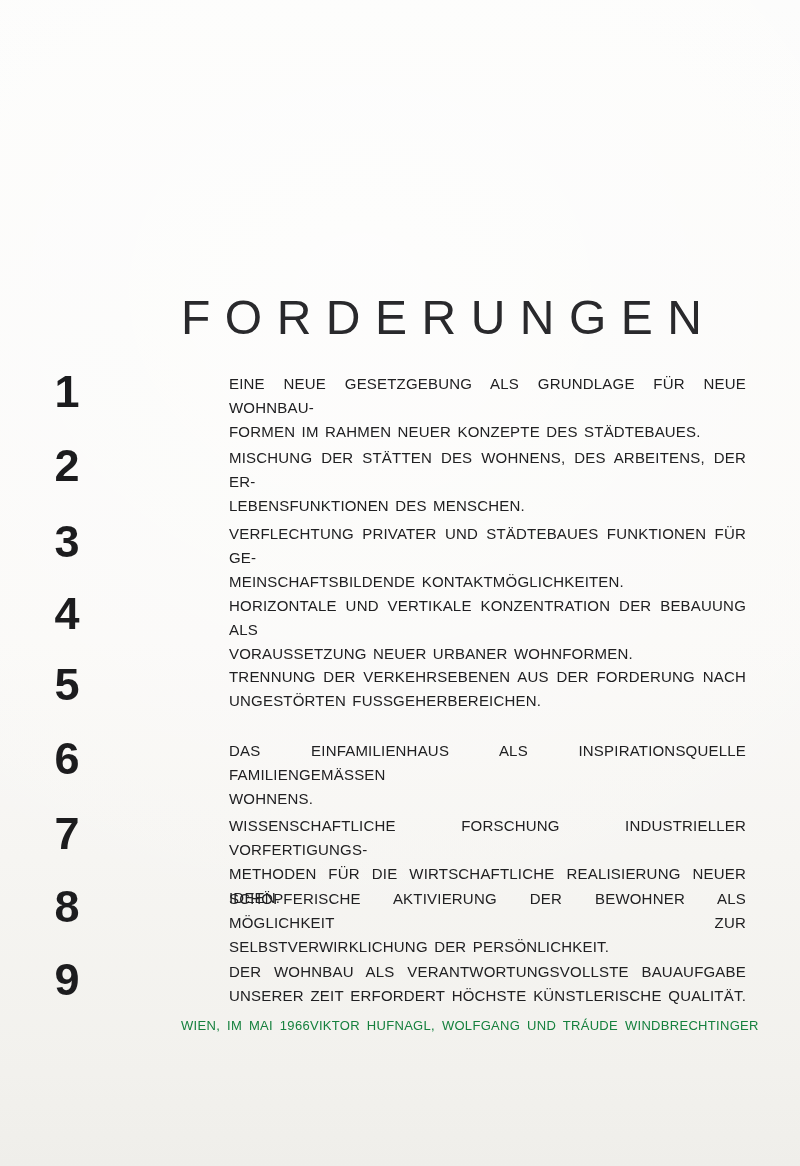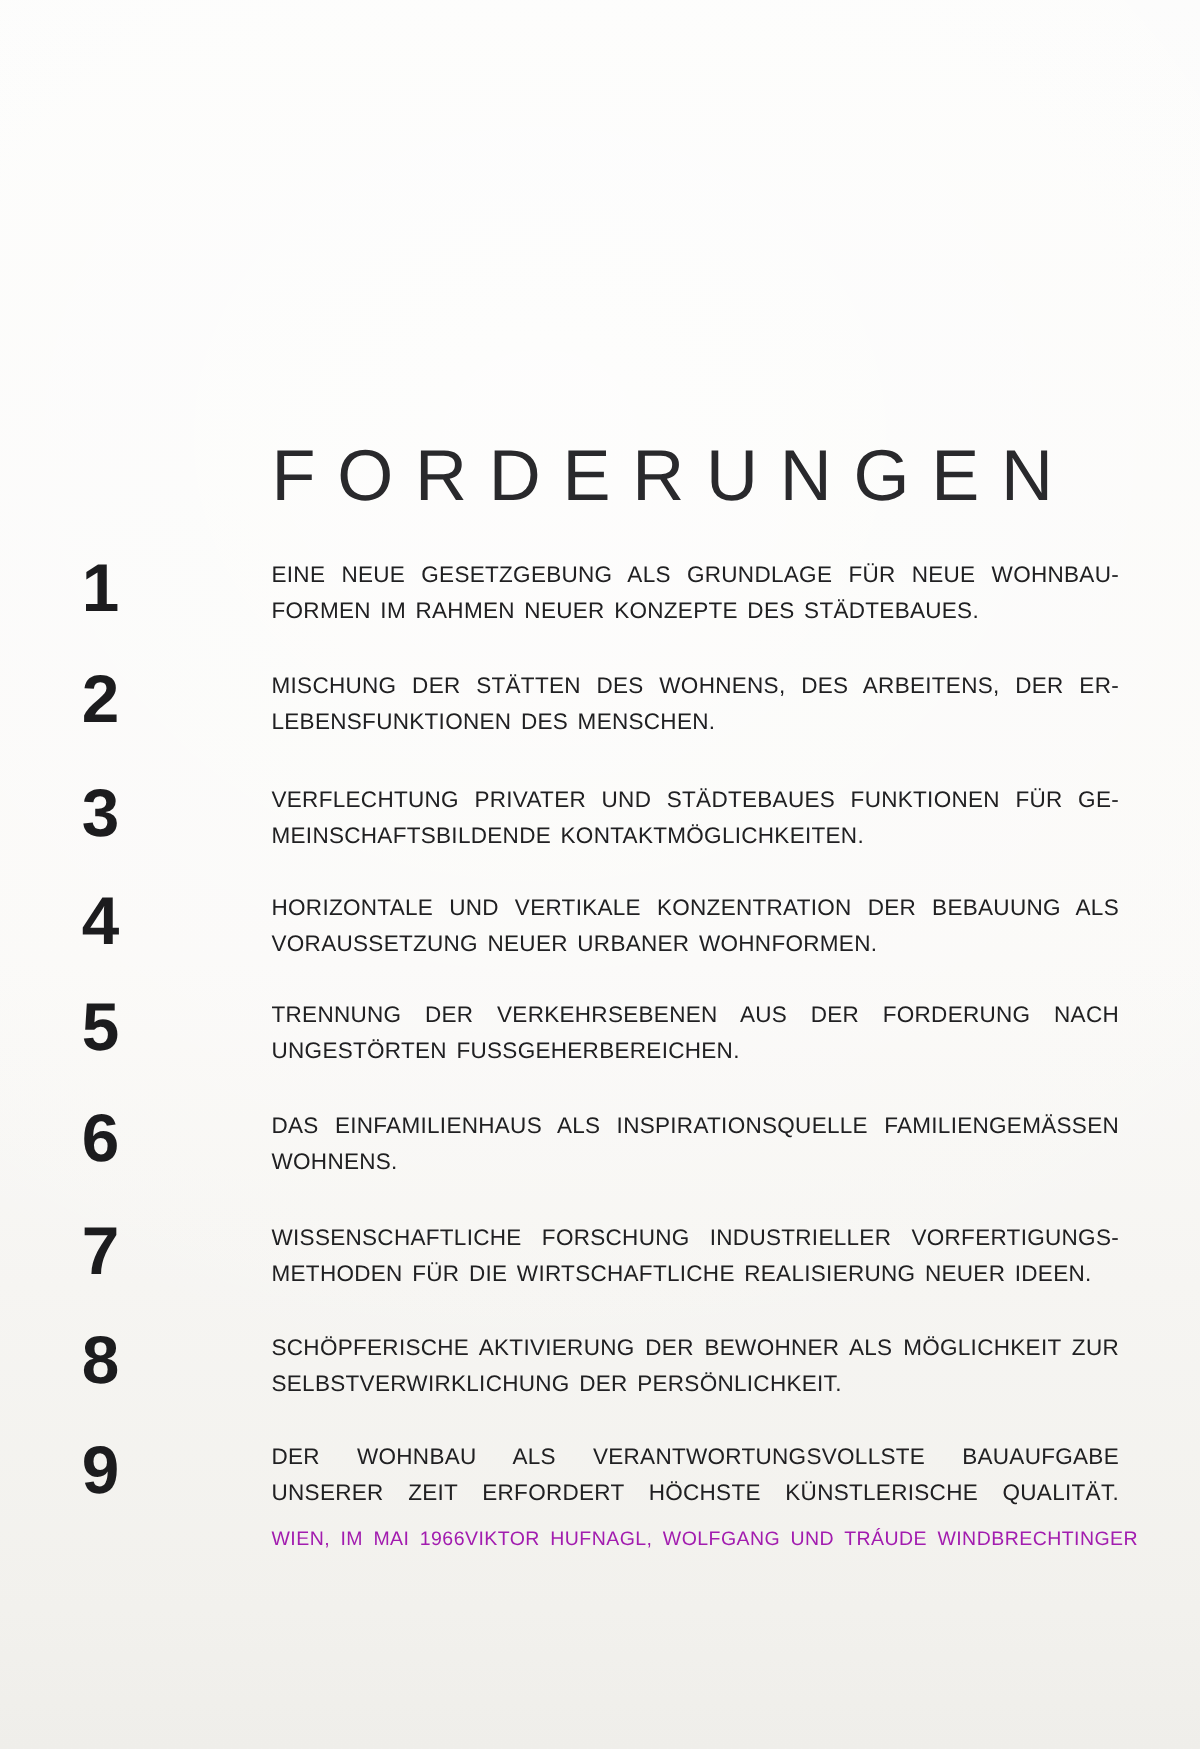--- a/index.html
+++ b/index.html
@@ -23,28 +23,28 @@
   }
   .items{position:absolute;left:181px;top:0;width:565px;}
   .item{position:absolute;left:0;width:565px;}
   .num{
     position:absolute;left:-133px;top:-3px;width:38px;
     font-size:45px;line-height:1;font-weight:700;color:#1c1c1e;
     text-align:center;
   }
   .line{
     font-size:15px;line-height:24px;letter-spacing:0.2px;word-spacing:2px;
-    color:#202022;text-align:justify;text-align-last:justify;
+    color:#202022;text-align:justify;text-align-last:justify;margin-left:48px;
   }
   .line.natural{text-align-last:left;}
   .footer{
     position:absolute;left:181px;top:1019px;width:577px;
     display:flex;align-items:baseline;
     font-size:13px;line-height:1;letter-spacing:0.3px;word-spacing:3px;
-    color:#a21caf;white-space:nowrap;
+    color:#15803d;white-space:nowrap;
   }
 </style>
 </head>
 <body>
 
 <div class="poster">
 
 
   <h1 class="title">FORDERUNGEN</h1>
 

